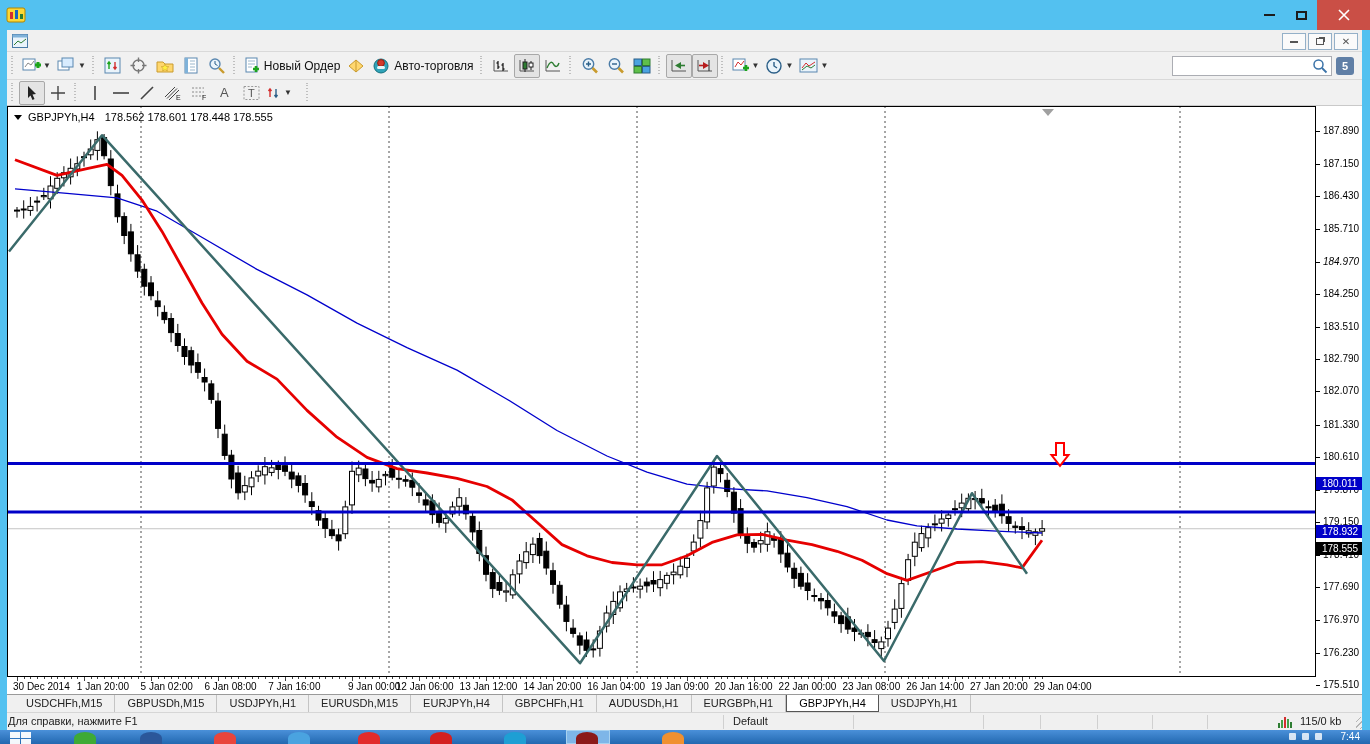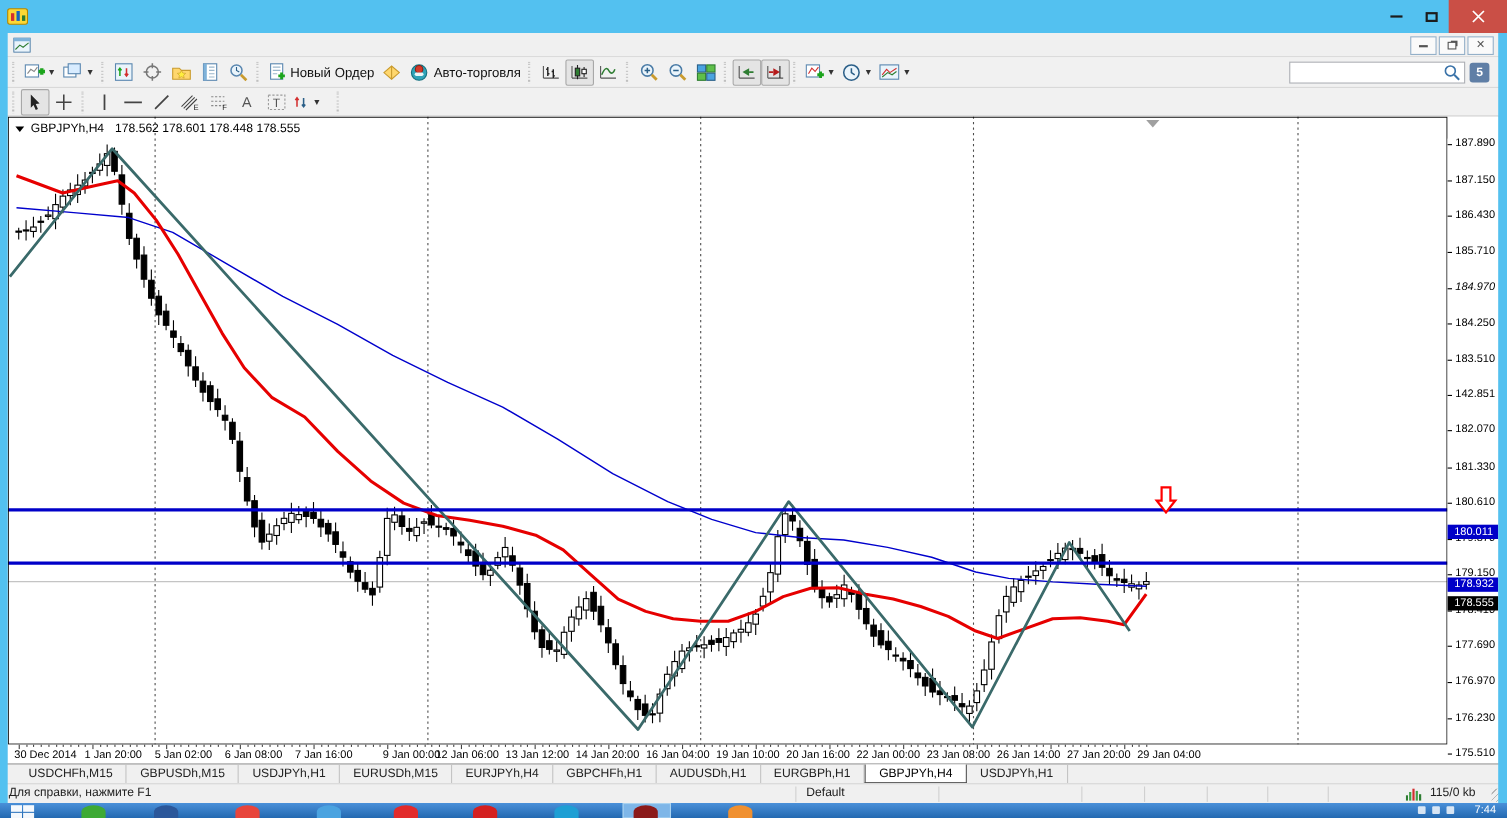--- a/index.html
+++ b/index.html
@@ -739,21 +739,21 @@
         <div class="plabel" style="top: 64.335px;">186.430</div>
         <div class="ptick" style="top: 102.555px;"></div>
         <div class="plabel" style="top: 96.555px;">185.710</div>
         <div class="ptick" style="top: 135.67px;"></div>
         <div class="plabel" style="top: 129.67px; font-style: italic;">184.970</div>
         <div class="ptick" style="top: 167.89px;"></div>
         <div class="plabel" style="top: 161.89px;">184.250</div>
         <div class="ptick" style="top: 201.005px;"></div>
         <div class="plabel" style="top: 195.005px;">183.510</div>
         <div class="ptick" style="top: 233.225px;"></div>
-        <div class="plabel" style="top: 227.225px;">142.851</div>
+        <div class="plabel" style="top: 227.225px;">182.790</div>
         <div class="ptick" style="top: 265.445px;"></div>
         <div class="plabel" style="top: 259.445px;">182.070</div>
         <div class="ptick" style="top: 298.56px;"></div>
         <div class="plabel" style="top: 292.56px;">181.330</div>
         <div class="ptick" style="top: 330.78px;"></div>
         <div class="plabel" style="top: 324.78px;">180.610</div>
         <div class="ptick" style="top: 363.895px;"></div>
         <div class="plabel" style="top: 357.895px;">179.870</div>
         <div class="ptick" style="top: 396.115px;"></div>
         <div class="plabel" style="top: 390.115px;">179.150</div>
@@ -929,21 +929,21 @@
         <div class="tlabel" style="left: 6px;">30 Dec 2014</div>
         <div class="tlabel" style="left: 69.8px;">1 Jan 20:00</div>
         <div class="tlabel" style="left: 133.6px;">5 Jan 02:00</div>
         <div class="tlabel" style="left: 197.4px;">6 Jan 08:00</div>
         <div class="tlabel" style="left: 261.2px;">7 Jan 16:00</div>
         <div class="tlabel" style="left: 341px;">9 Jan 00:00</div>
         <div class="tlabel" style="left: 388.8px;">12 Jan 06:00</div>
         <div class="tlabel" style="left: 452.6px;">13 Jan 12:00</div>
         <div class="tlabel" style="left: 516.4px;">14 Jan 20:00</div>
         <div class="tlabel" style="left: 580.2px;">16 Jan 04:00</div>
-        <div class="tlabel" style="left: 644px;">19 Jan 10:00</div>
+        <div class="tlabel" style="left: 644px;">19 Jan 09:00</div>
         <div class="tlabel" style="left: 707.8px;">20 Jan 16:00</div>
         <div class="tlabel" style="left: 771.6px;">22 Jan 00:00</div>
         <div class="tlabel" style="left: 835.4px;">23 Jan 08:00</div>
         <div class="tlabel" style="left: 899.2px;">26 Jan 14:00</div>
         <div class="tlabel" style="left: 963px;">27 Jan 20:00</div>
         <div class="tlabel" style="left: 1026.8px;">29 Jan 04:00</div>
       </div>
   </div>
 
   <div class="win-border left"></div>

